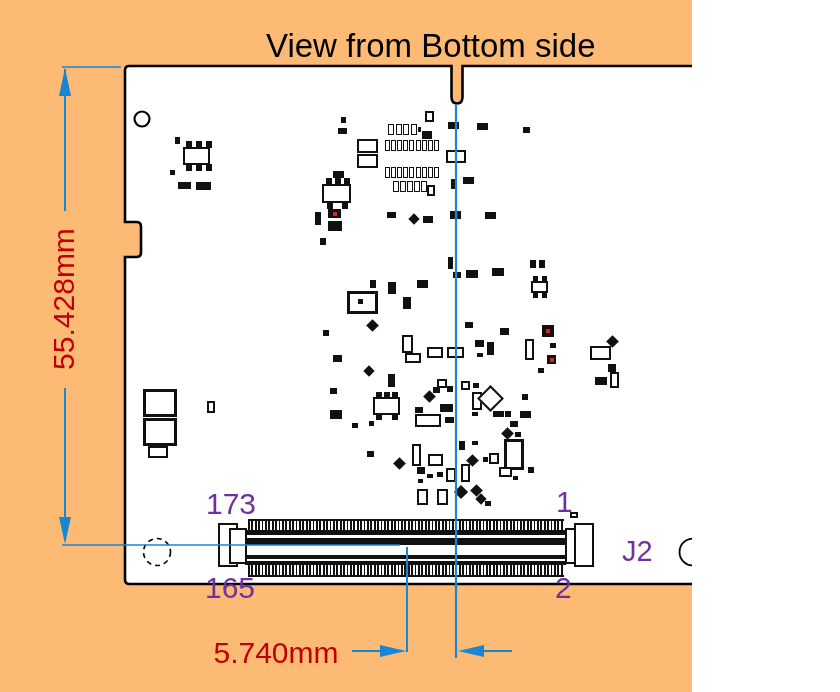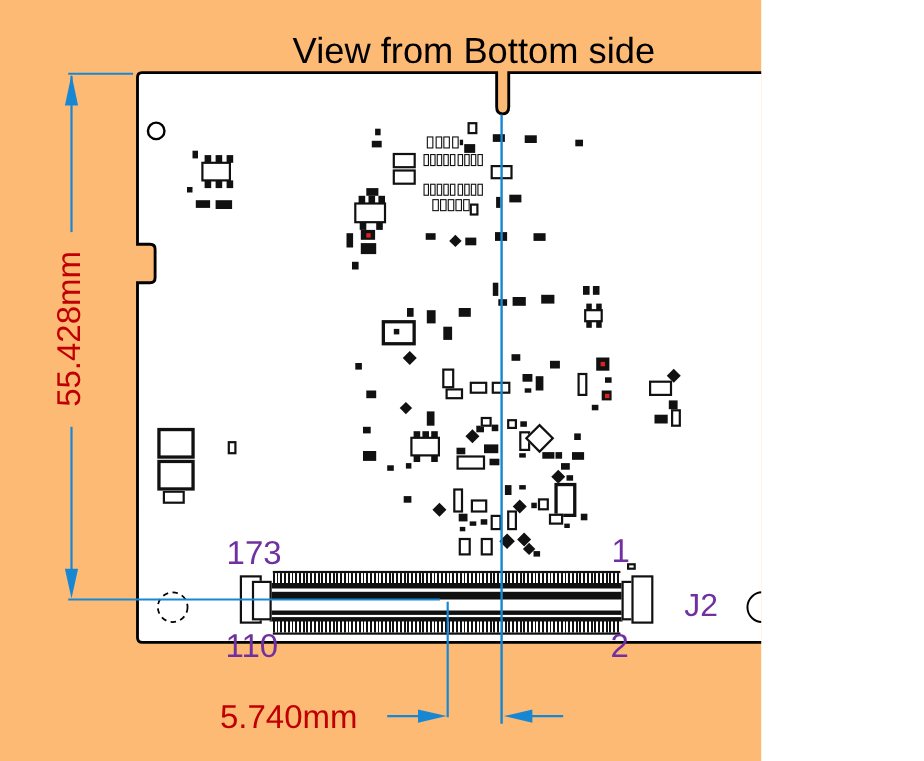--- a/index.html
+++ b/index.html
@@ -251,20 +251,20 @@
       <line x1="407" y1="547" x2="407" y2="652" stroke-width="2"></line>
       <line x1="352" y1="651" x2="381" y2="651" stroke-width="2"></line>
       <polygon points="406,651 380,645 380,657" stroke="none"></polygon>
       <polygon points="458,651 484,645 484,657" stroke="none"></polygon>
       <line x1="483" y1="651" x2="512" y2="651" stroke-width="2"></line>
     </g>
   </svg>
 
   <div class="abs title" style="left:266px;top:27px;">View from Bottom side</div>
   <div class="abs dim dim-v" style="left:64px;top:299px;">55.428mm</div>
-  <div class="abs dim" style="left:200px;top:636px;width:152px;text-align:left;">5.740mm</div>
+  <div class="abs dim" style="left:200px;top:636px;width:152px;text-align:center;">5.740mm</div>
   <div class="abs pin" style="left:206px;top:487px;">173</div>
   <div class="abs pin" style="left:556px;top:485px;">1</div>
-  <div class="abs pin" style="left:205px;top:571px;">110</div>
+  <div class="abs pin" style="left:205px;top:571px;">165</div>
   <div class="abs pin" style="left:555px;top:571px;">2</div>
   <div class="abs refdes" style="left:602px;top:535px;margin-left:20px;">J2</div>
 
 </div>
 
 </body></html>

